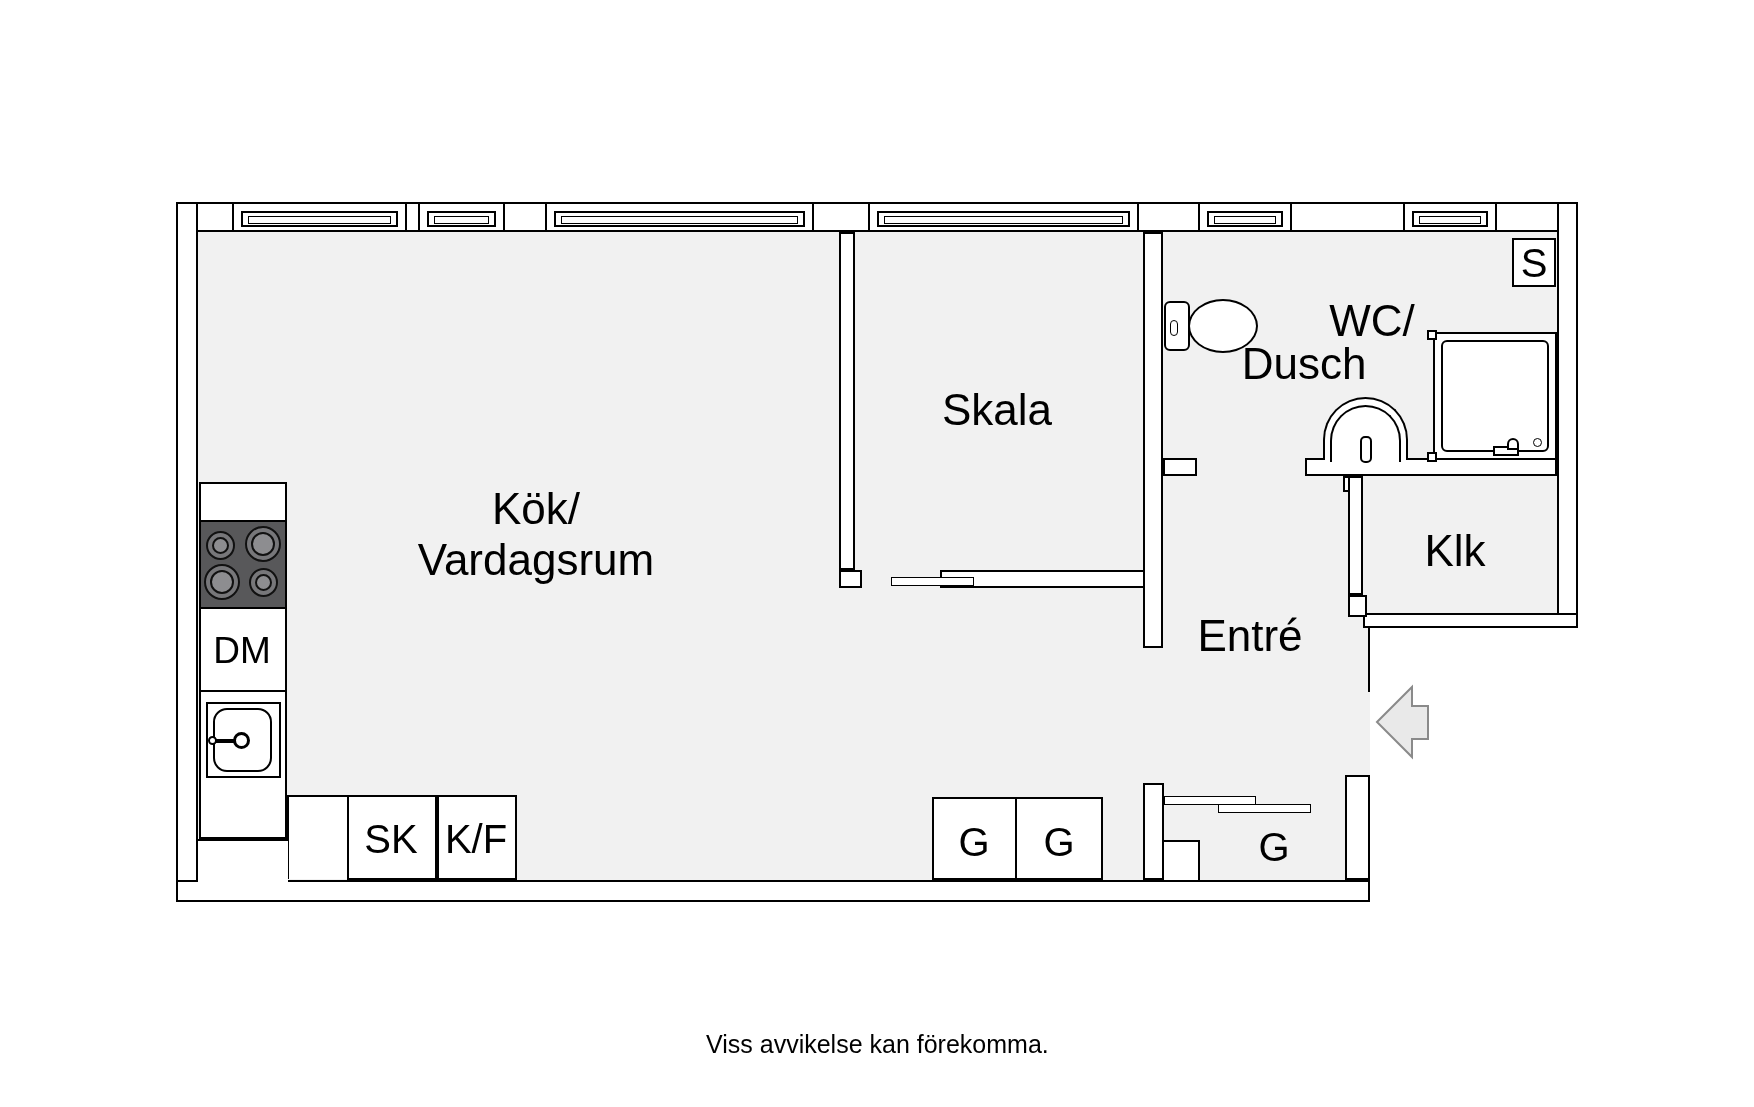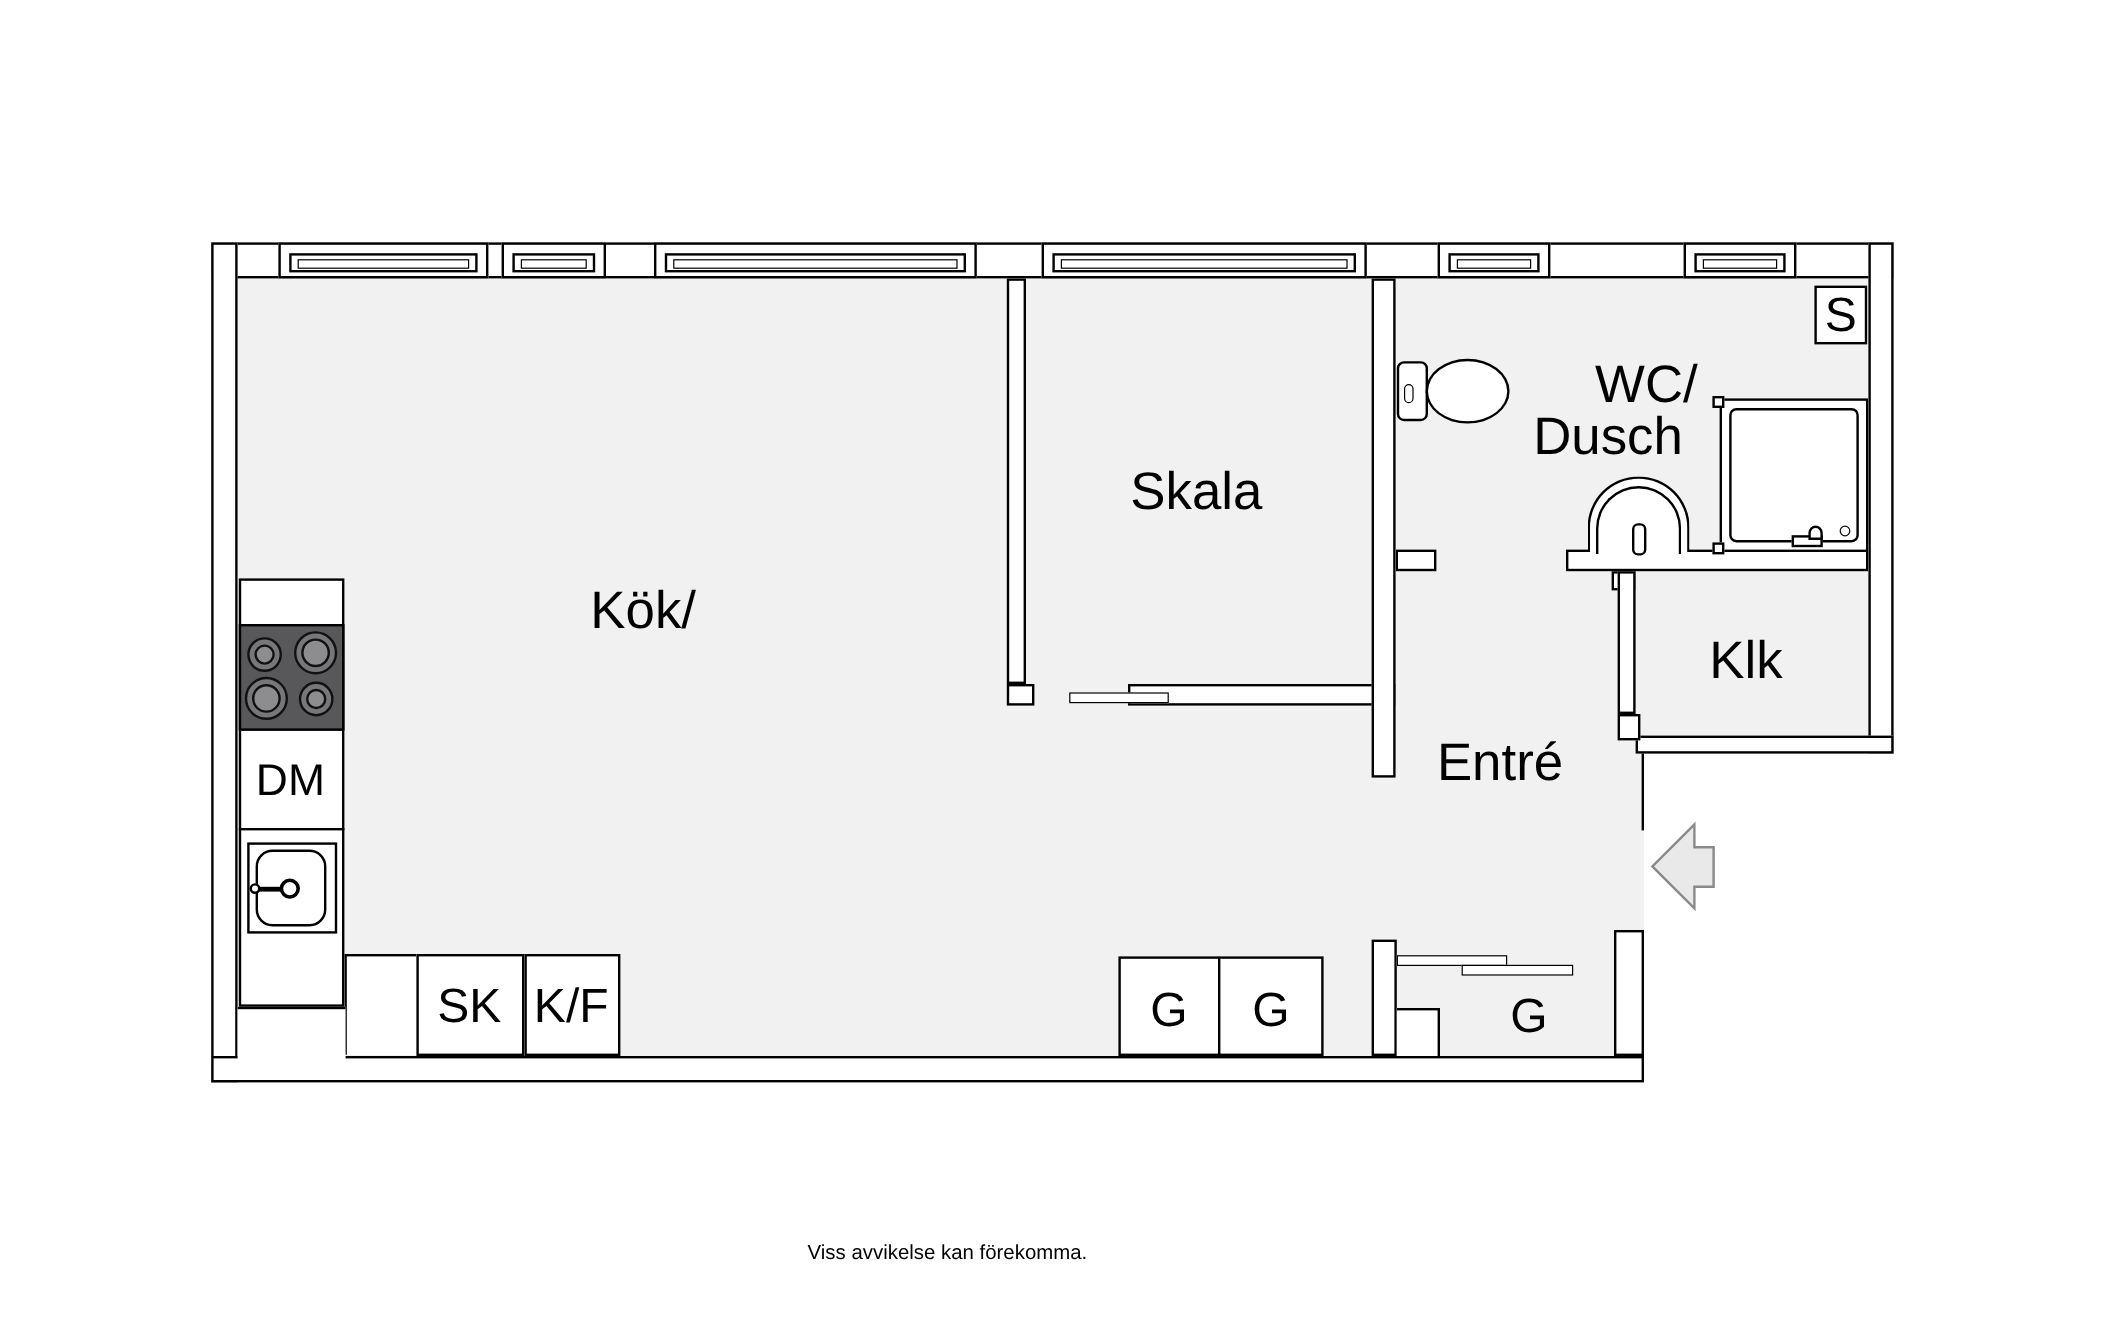--- a/index.html
+++ b/index.html
@@ -14,21 +14,21 @@
   .lbl{position:absolute;transform:translate(-50%,-50%);white-space:nowrap;text-align:center;line-height:1;}
   .room-lbl{font-size:44px;}
   .small-lbl{font-size:40px;}
   .dm-lbl{font-size:37px;}
   .win{position:absolute;box-sizing:border-box;background:#fff;border:2px solid #000;}
   .win-in{position:absolute;box-sizing:border-box;left:7px;right:7px;top:7px;height:16px;border:2px solid #000;background:#fff;}
   .win-in2{position:absolute;box-sizing:border-box;left:14px;right:14px;top:12px;height:8px;border:1.5px solid #000;background:#fff;}
   .burner{position:absolute;box-sizing:border-box;border-radius:50%;border:2px solid #111;background:#77777a;}
   .burner i{position:absolute;box-sizing:border-box;left:4px;top:4px;right:4px;bottom:4px;border-radius:50%;
             border:2px solid #111;background:#8d8d90;display:block;}
-  .note{position:absolute;font-size:17px;line-height:32px;white-space:nowrap;}
+  .note{position:absolute;font-size:25px;line-height:32px;white-space:nowrap;margin-left:33px;}
 </style>
 </head>
 <body>
 
 <div class="stage">
 
   <div class="abs floor" style="left:198px;top:232px;width:1359px;height:648px;"></div>
 
   <div class="abs cut" style="left:1370px;top:628px;width:250px;height:282px;"></div>
 
@@ -140,23 +140,24 @@
   <div class="abs" style="left:1360px;top:436px;width:12px;height:27px;background:#fff;border:2px solid #000;border-radius:5px;"></div>
 
   <div class="abs box" style="left:1512px;top:238px;width:44px;height:49px;"></div>
   <div class="lbl small-lbl" style="left:1534px;top:263px;">S</div>
 
   <svg class="abs" style="left:1374px;top:684px;" width="58" height="78" viewBox="0 0 58 78">
     <polygon points="3,38 38,3 38,22 54,22 54,55 38,55 38,73" fill="#e9e9e9" stroke="#8a8a8a" stroke-width="2"></polygon>
   </svg>
 
   <div class="lbl room-lbl" style="left:536px;top:509px;">Kök/</div>
+  <div class="lbl room-lbl" style="left:536px;top:560px;">Vardagsrum</div>
   <div class="lbl room-lbl" style="left:997px;top:410px;">Skala</div>
   <div class="lbl room-lbl" style="left:1372px;top:321px;">WC/</div>
-  <div class="lbl room-lbl" style="left:1340px;top:364px;">Dusch</div>
+  <div class="lbl room-lbl" style="left:1304px;top:364px;">Dusch</div>
   <div class="lbl room-lbl" style="left:1250px;top:636px;">Entré</div>
   <div class="lbl room-lbl" style="left:1455px;top:551px;">Klk</div>
 
   <div class="note" style="left:673px;top:1028px;">
     <div>Viss avvikelse kan förekomma.</div>
   </div>
 
 </div>
 
 </body></html>

